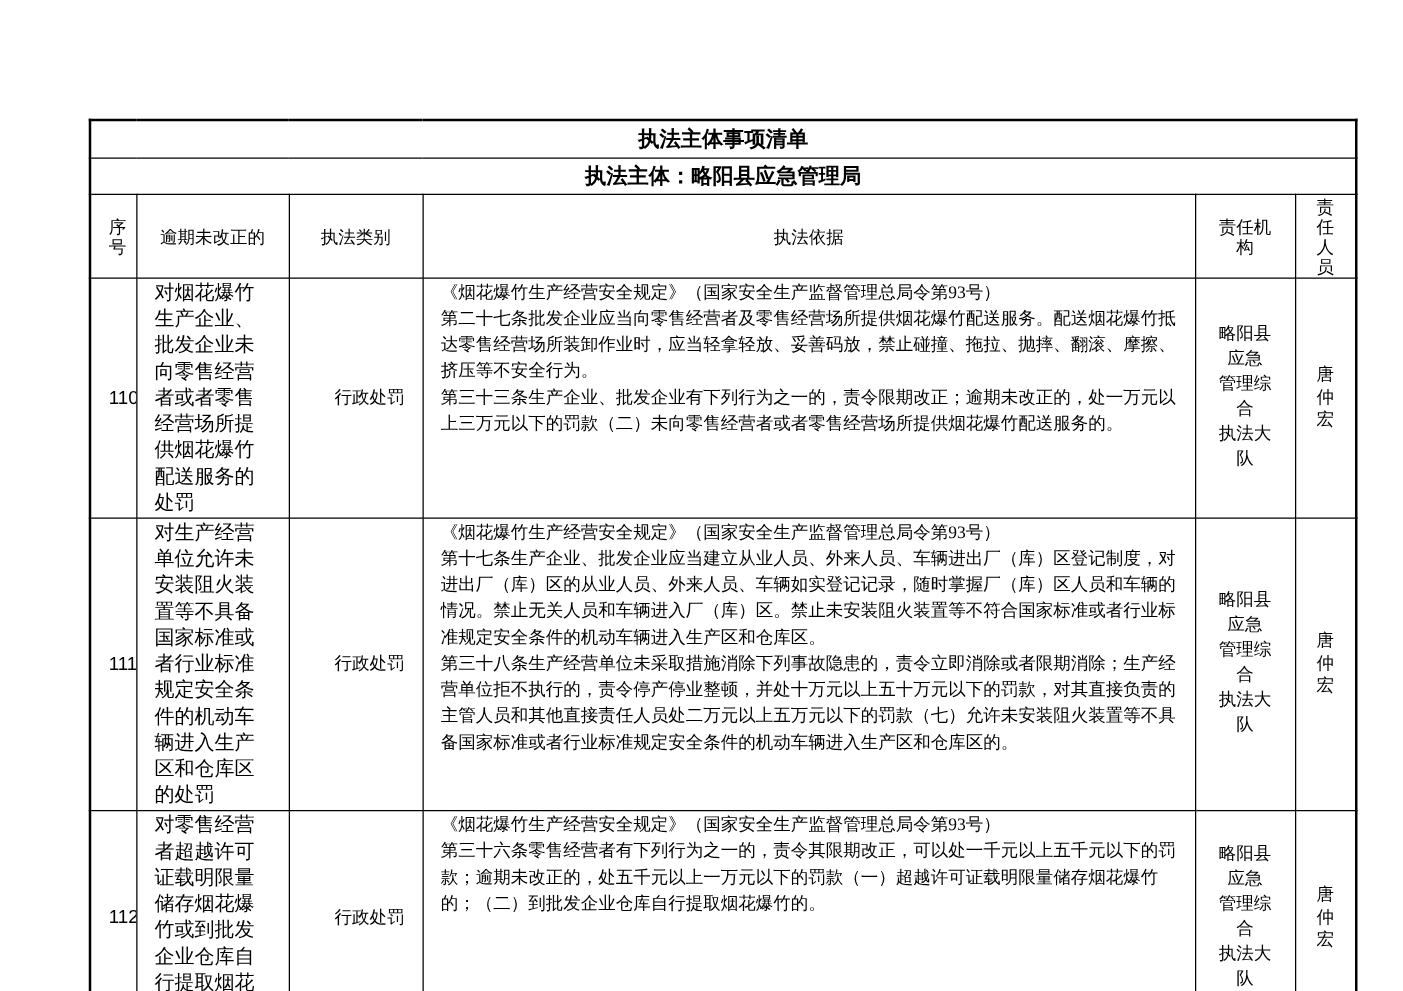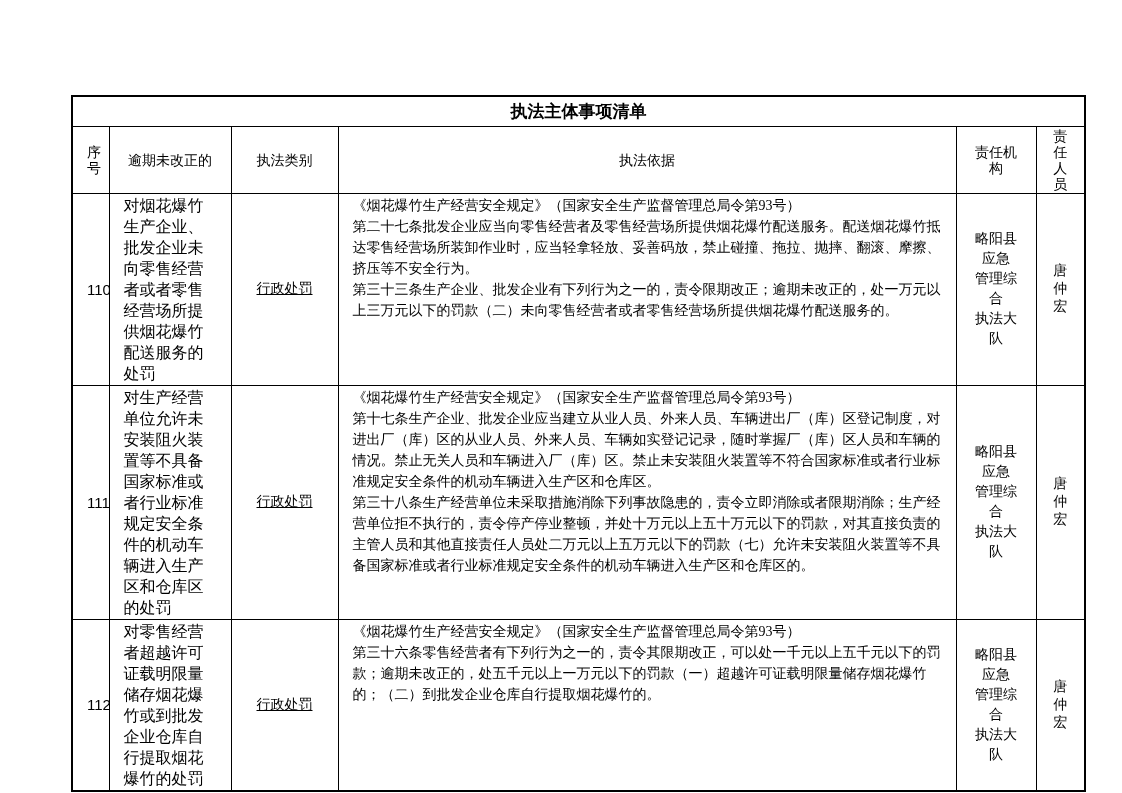--- a/index.html
+++ b/index.html
@@ -58,23 +58,22 @@
   }
   td.col-name {
     font-size: 16px;
     line-height: 21px;
     text-align: left;
     vertical-align: middle;
     padding: 2px 3px 2px 5px;
   }
   td.col-cat {
     font-size: 14px;
-    text-align: center;
+    text-align: right;
     vertical-align: middle;
-    text-decoration: underline;
   }
   td.col-basis {
     font-size: 14px;
     line-height: 21px;
     text-align: left;
     vertical-align: top;
     white-space: pre-line;
     padding: 3px 3px 3px 5px;
   }
   td.col-agency {
@@ -102,20 +101,23 @@
     <col style="width:618px">
     <col style="width:80px">
     <col style="width:49px">
   </colgroup>
 
   <tbody>
       <tr class="r-title">
     <td colspan="6" class="title-cell">执法主体事项清单</td>
   </tr>
 
+  <tr class="r-subtitle">
+    <td colspan="6" class="title-cell">执法主体：略阳县应急管理局</td>
+  </tr>
 
   <tr class="r-header">
     <td class="th">序号</td>
     <td class="th">逾期未改正的</td>
     <td class="th">执法类别</td>
     <td class="th">执法依据</td>
     <td class="th">责任机构</td>
     <td class="th">责任人员</td>
   </tr>
 

